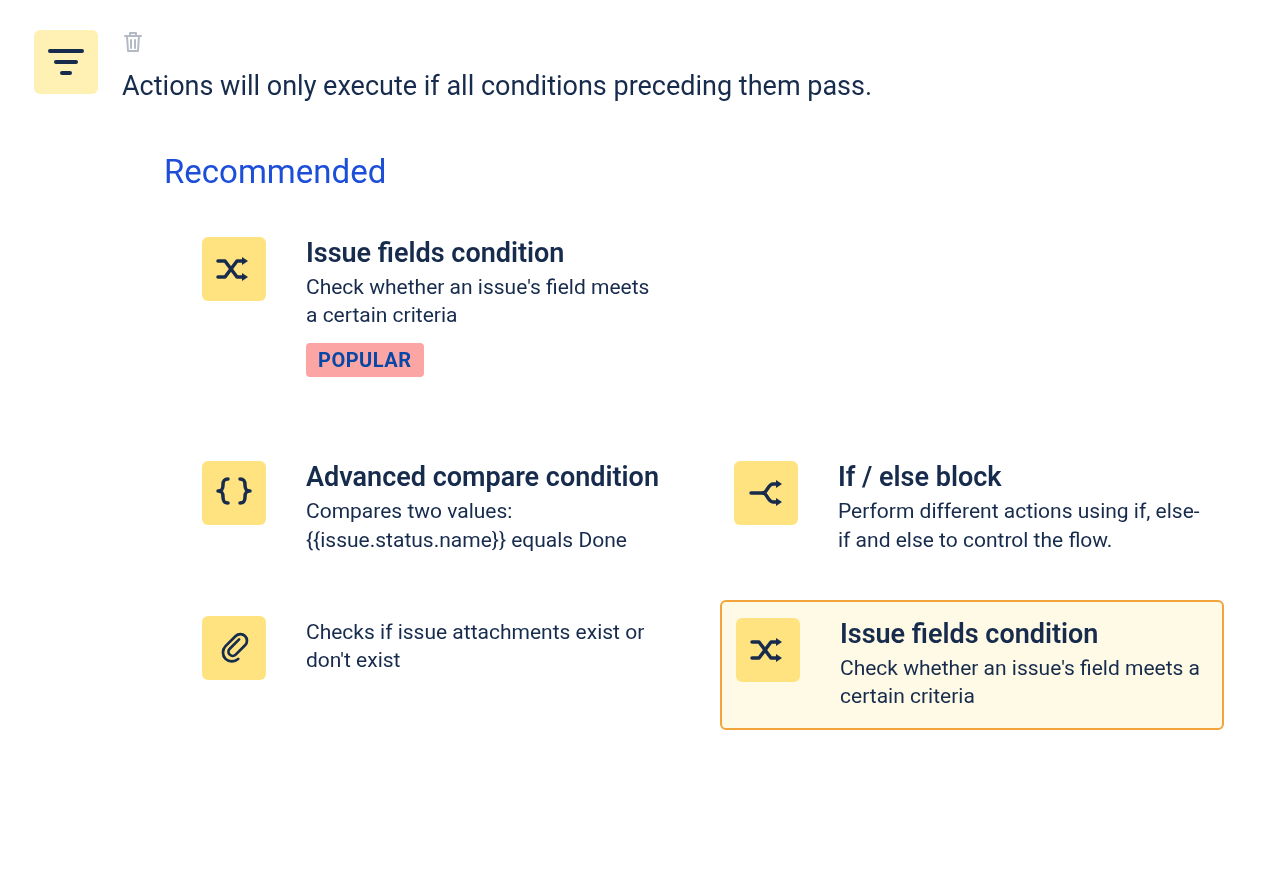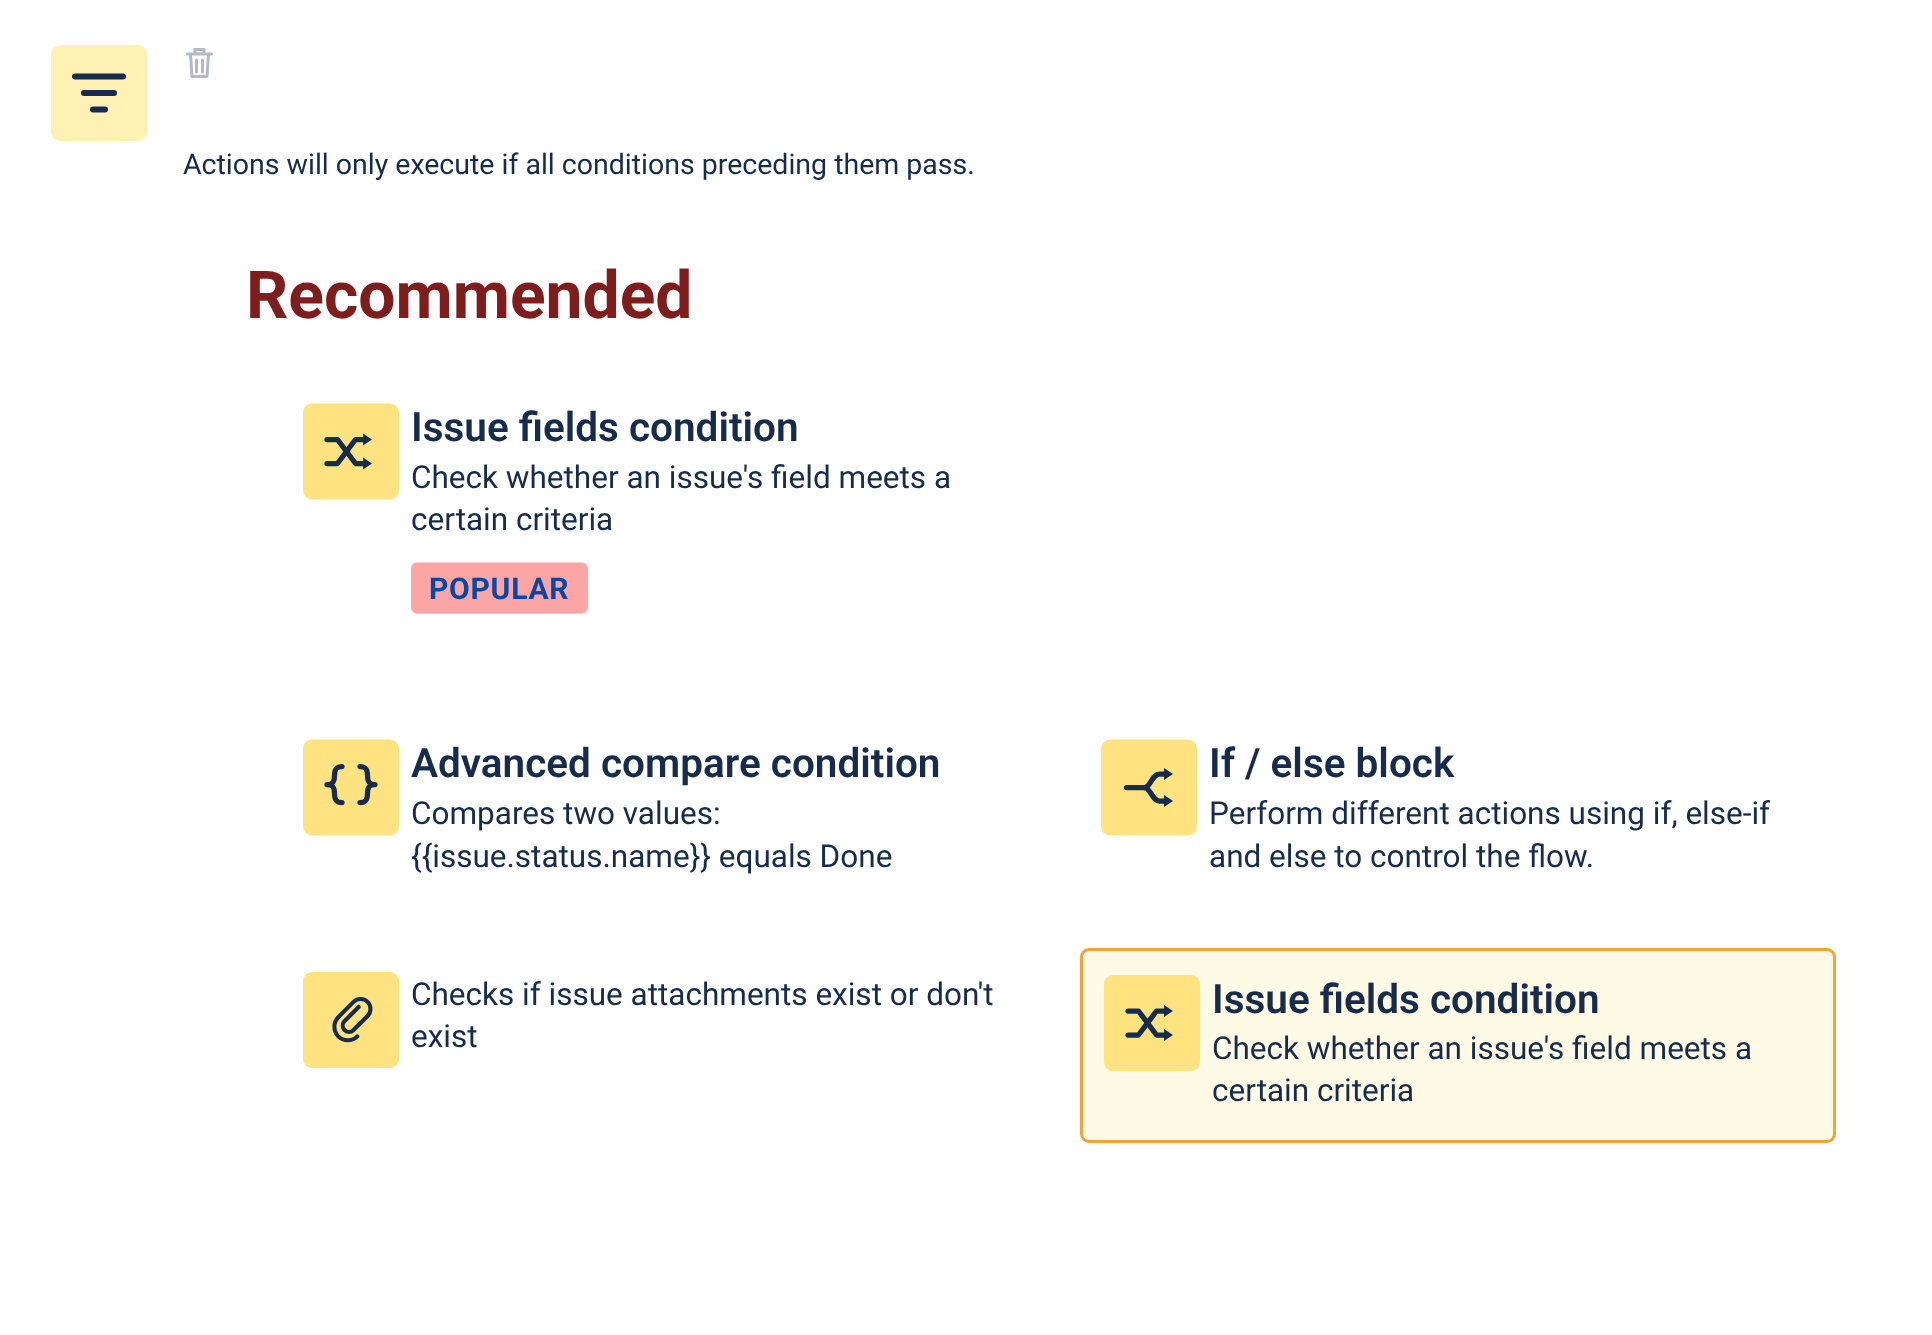--- a/index.html
+++ b/index.html
@@ -38,47 +38,47 @@
     margin: 0;
     color: #172B4D;
     line-height: 1.1;
   }
   .delete-btn {
     color: #B3BAC5;
     cursor: pointer;
     display: inline-flex;
   }
   .subtitle {
-    font-size: 19px;
-    color: #172B4D;
-    margin-top: 44px;
+    font-size: 27px;
+    color: #172B4D;
+    margin-top: 16px;
   }
   .section {
     margin-top: 50px;
     margin-left: 130px;
     max-width: 1060px;
   }
   .section h2 {
-    font-size: 44px;
-    font-weight: 700;
+    font-size: 33px;
+    font-weight: 400;
     margin: 0 0 30px 0;
-    color: #7f1d1d;
+    color: #1d4ed8;
   }
   .cards-grid {
     display: grid;
     grid-template-columns: 1fr 1fr;
     gap: 28px 28px;
     margin-top: 18px;
     margin-left: 24px;
   }
   .cards-single { margin-left: 24px; }
   .card {
     display: flex;
     align-items: flex-start;
-    gap: 8px;
+    gap: 40px;
     padding: 16px 18px 18px 14px;
     border-radius: 6px;
     cursor: pointer;
   }
   .card.highlight {
     background: #FFFAE6;
     border: 2px solid #F2A33A;
   }
   .card-icon {
     width: 64px;

